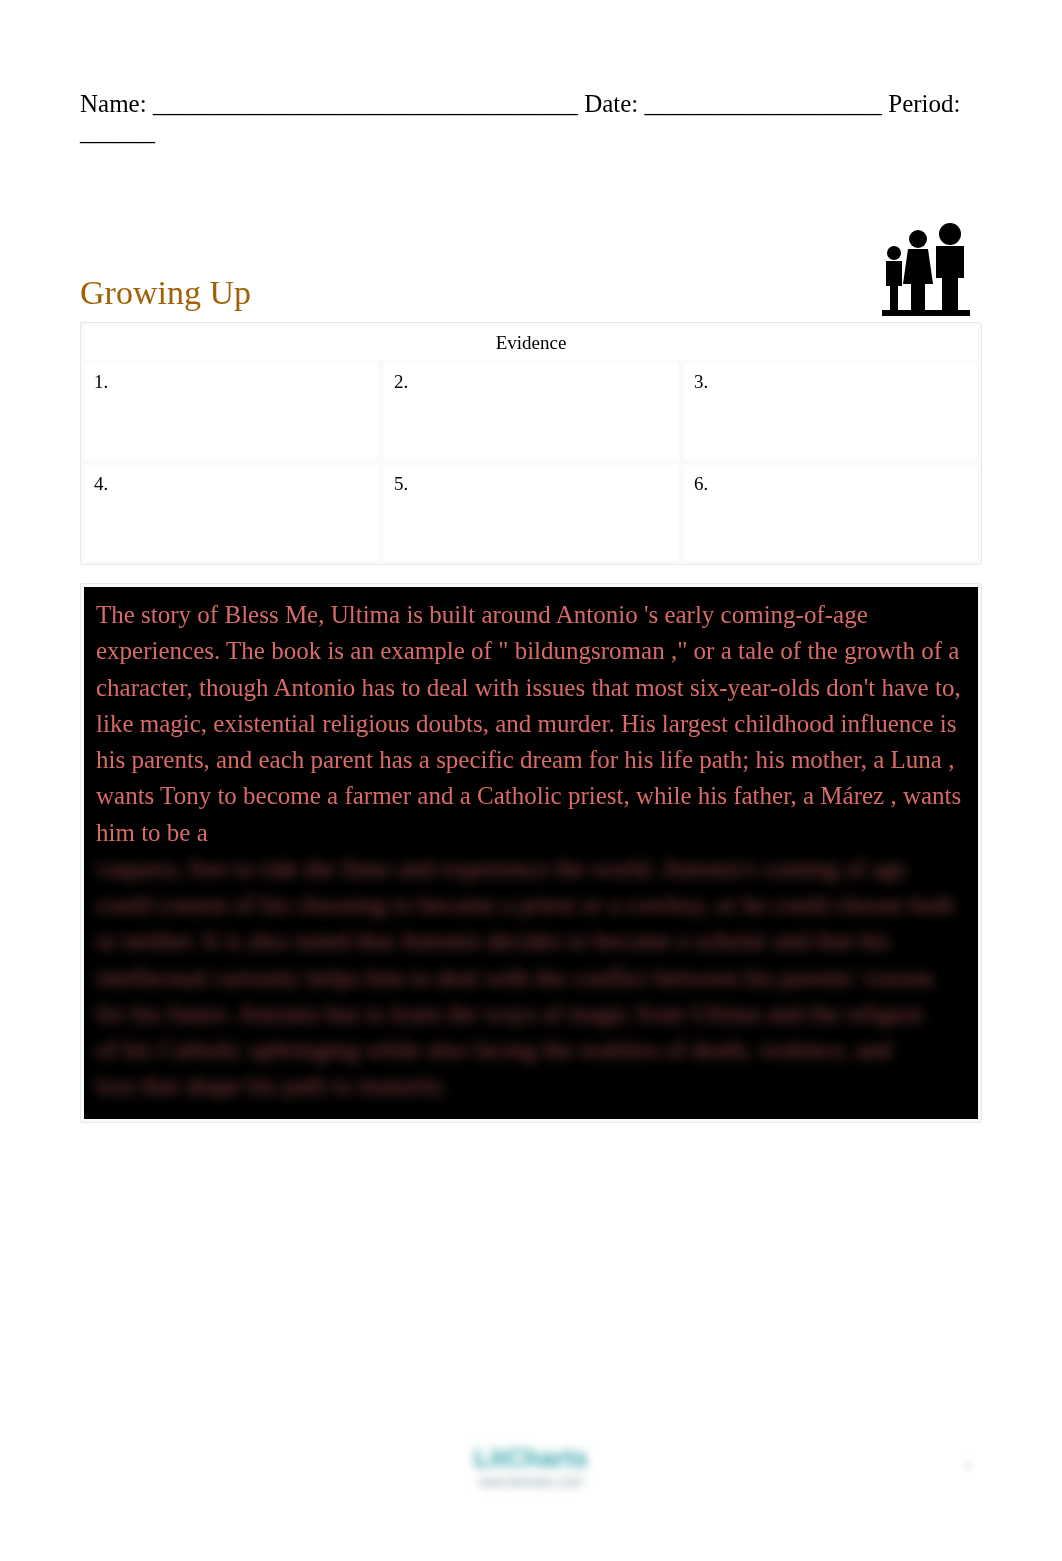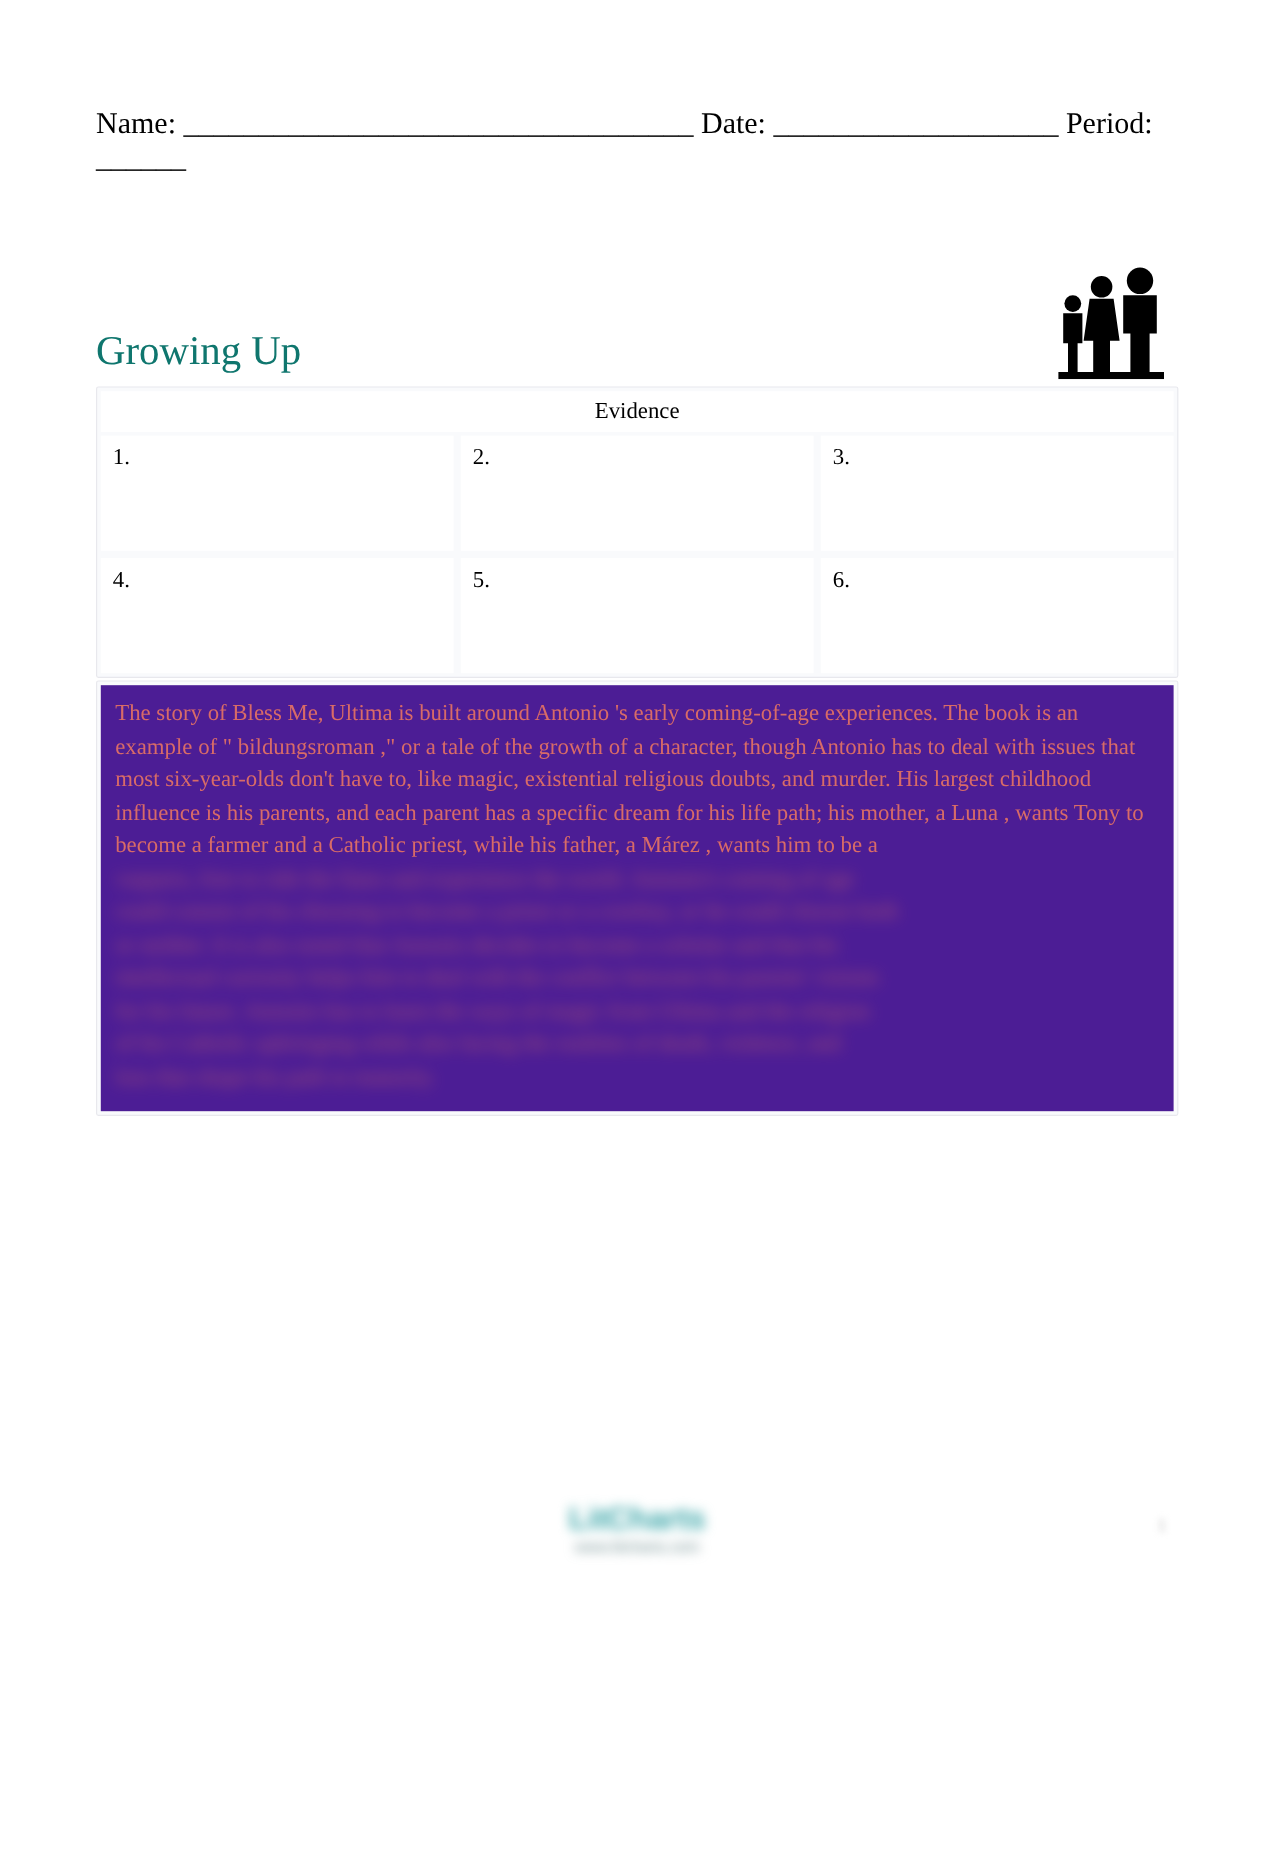--- a/index.html
+++ b/index.html
@@ -20,33 +20,33 @@
     }
     .title-row {
       display: flex;
       justify-content: space-between;
       align-items: flex-end;
       margin-bottom: 6px;
     }
     .title {
       font-size: 34px;
       font-weight: normal;
-      color: #0f766e;
+      color: #a16207;
       padding-bottom: 4px;
     }
     .family-icon {
       width: 100px;
       height: 100px;
       margin-right: 4px;
     }
     .section-box {
       background: #f9fafc;
       border: 1px solid #e8e8ed;
       border-radius: 2px;
-      margin-bottom: 2px;
+      margin-bottom: 18px;
       font-family: Liberation Serif, serif;
     }
     .section-header {
       text-align: center;
       font-size: 19px;
       padding: 6px 0;
       color: #000;
       background: #fff;
       margin: 3px 3px 0 3px;
     }
@@ -57,24 +57,24 @@
       padding: 3px;
     }
     .evidence-cell {
       background: #fff;
       padding: 8px 10px;
       font-size: 19px;
       min-height: 96px;
       color: #000;
     }
     .theme-content {
-      background: #4c1d95;
+      background: #000000;
       margin: 3px;
       padding: 10px 12px 14px 12px;
-      font-size: 19px;
+      font-size: 25px;
       line-height: 1.45;
       color: #d86b67;
       position: relative;
     }
     .theme-content a {
       color: #d86b67;
       text-decoration: none;
     }
     .blur-overlay {
       position: relative;

